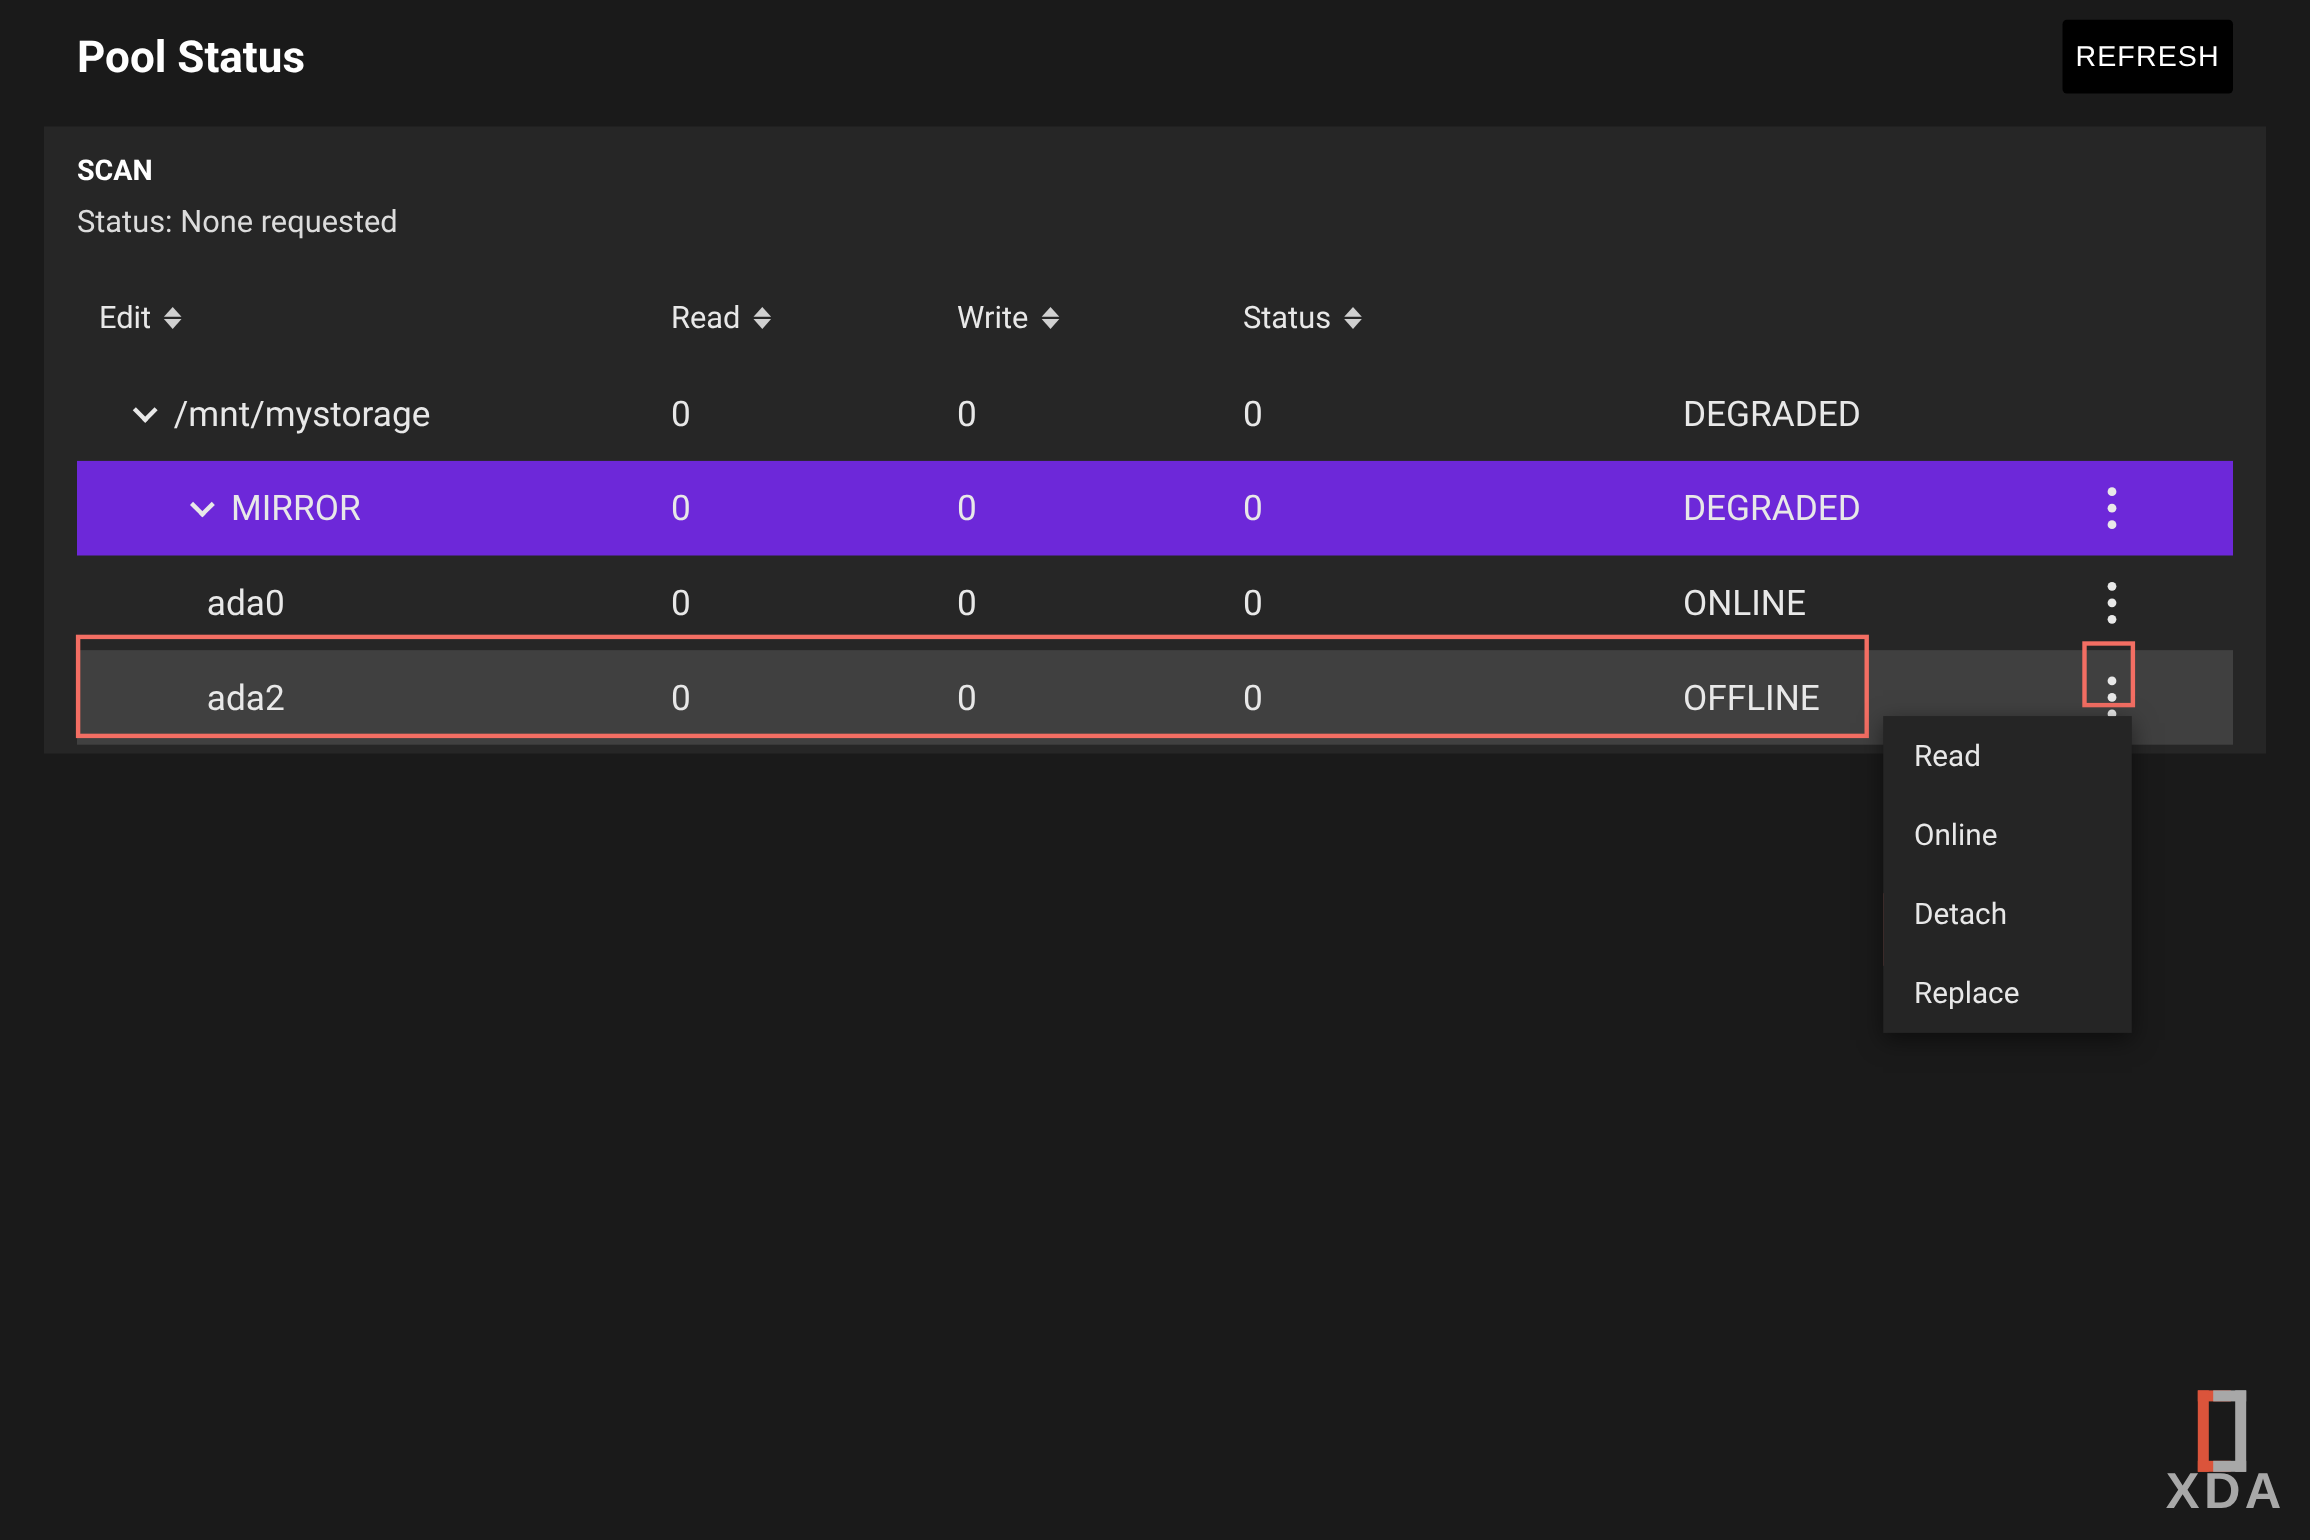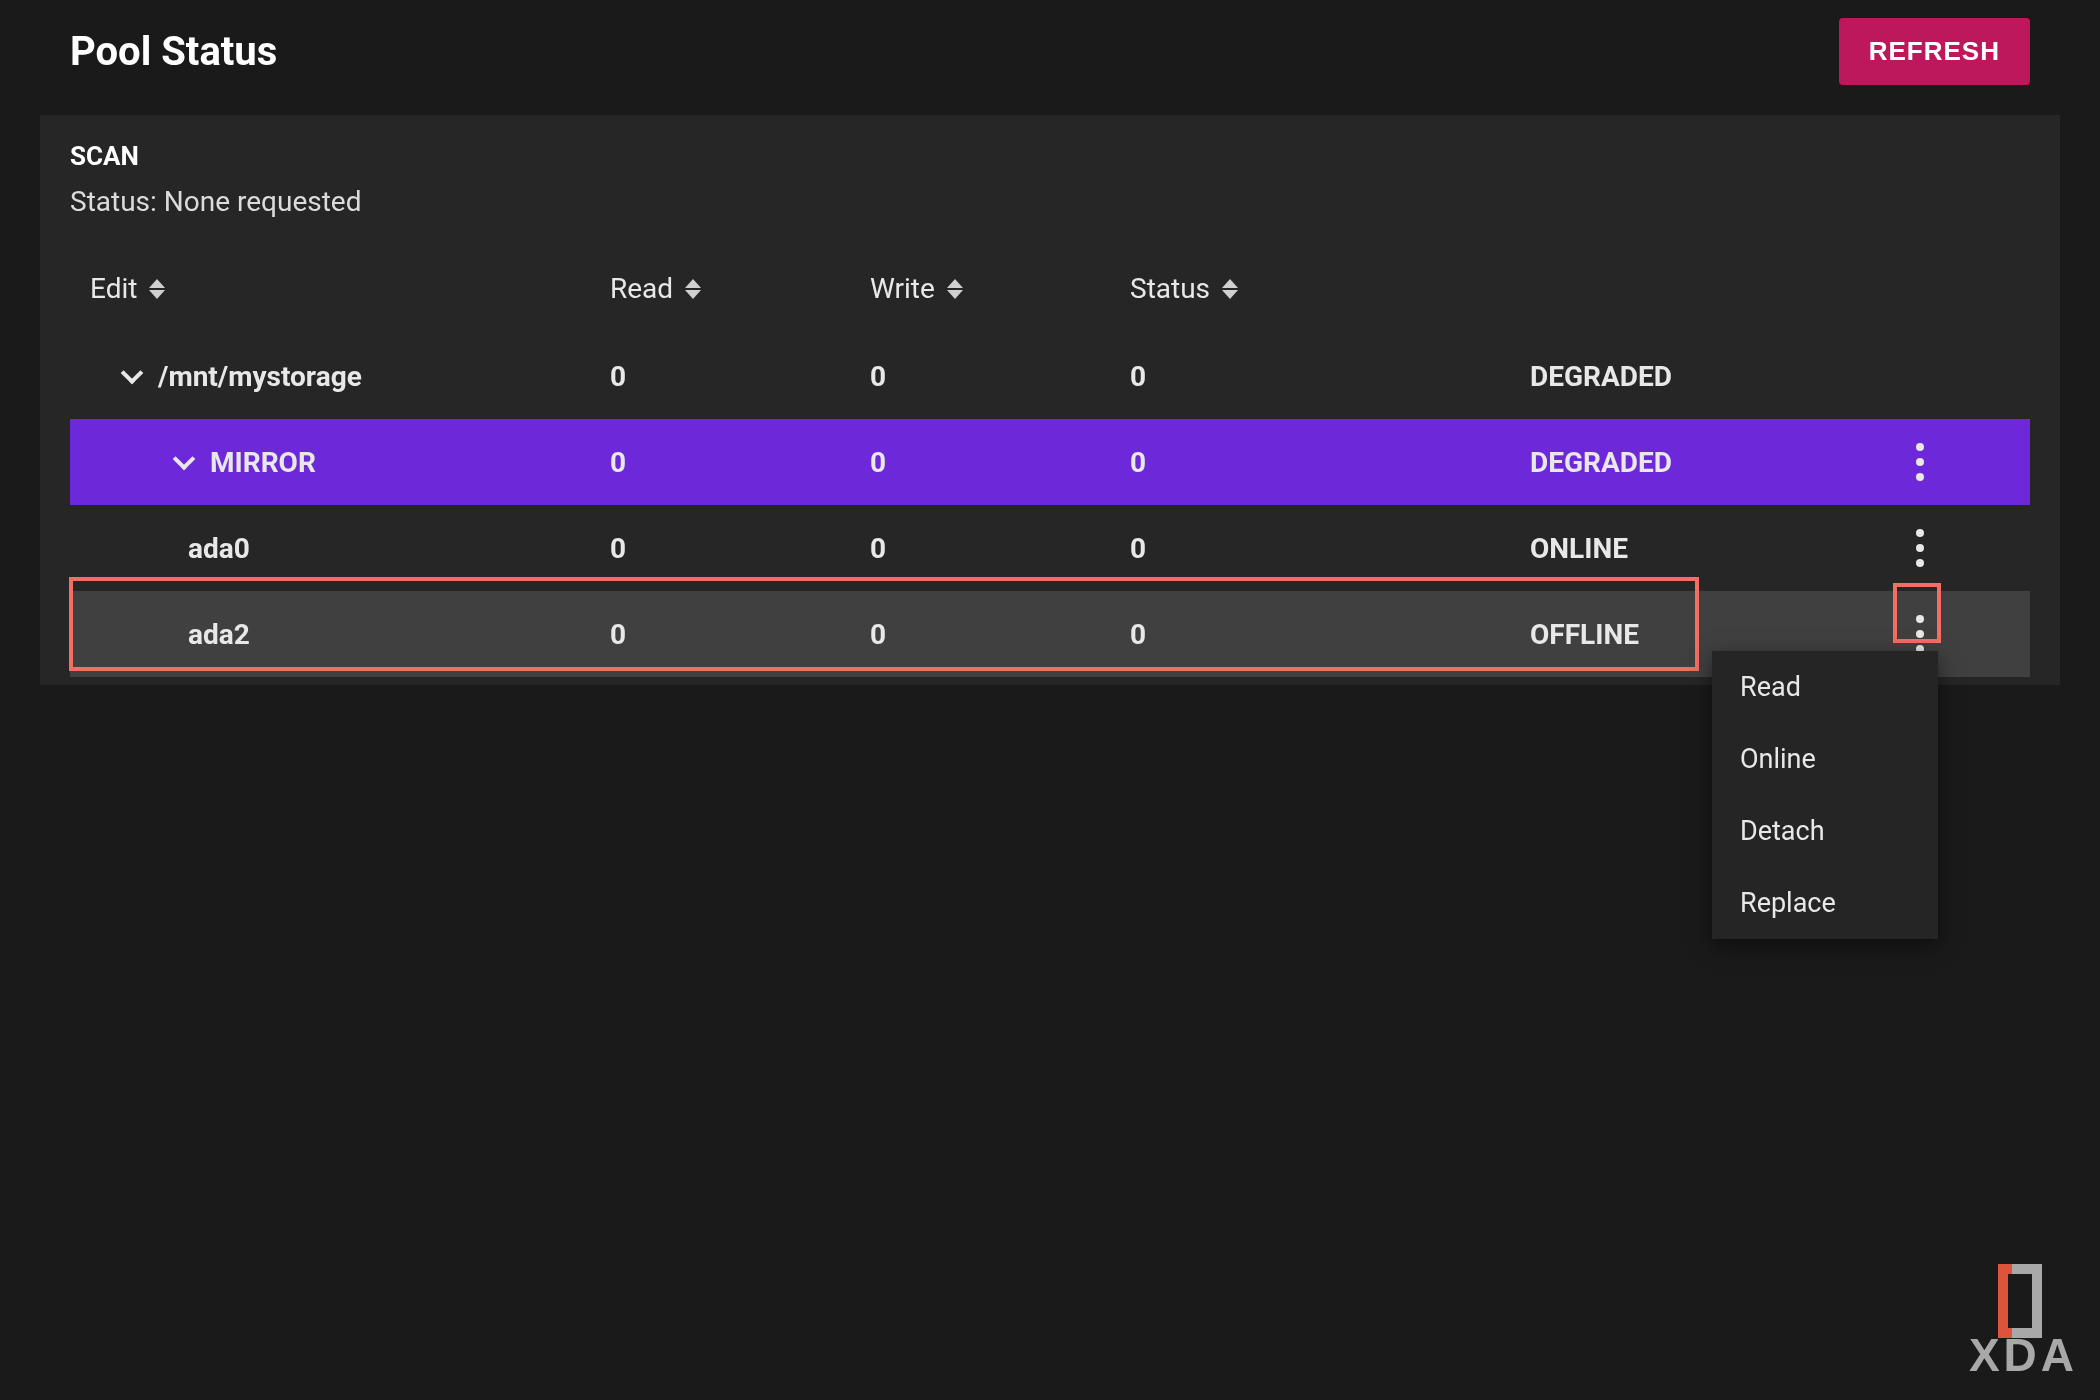--- a/index.html
+++ b/index.html
@@ -23,26 +23,26 @@
     align-items: center;
     justify-content: space-between;
     padding: 10px 30px 30px 30px;
   }
   .panel-title {
     font-size: 40px;
     font-weight: 700;
     color: #ffffff;
   }
   .refresh-btn {
-    background: #be185d;
+    background: #000000;
     color: #ffffff;
     border: none;
-    padding: 18px 30px;
+    padding: 18px 12px;
     font-size: 26px;
-    font-weight: 700;
+    font-weight: 400;
     letter-spacing: 1px;
     border-radius: 4px;
     cursor: pointer;
   }
 
   .scan-block {
     background: #262626;
     padding: 26px 30px 8px 30px;
   }
   .scan-heading {
@@ -89,22 +89,21 @@
   .sort-icon .tri-down {
     width: 0; height: 0;
     border-left: 8px solid transparent;
     border-right: 8px solid transparent;
     border-top: 9px solid #d0d0d0;
   }
   .th.name-col { padding-left: 20px; }
 
   .trow {
     height: 86px;
-    font-size: 28px;
-    font-weight: bold;
+    font-size: 32px;
   }
   .trow.alt { background: #6d28d9; }
   .trow.alt2 { background: #404040; }
 
   .cell { color: #e8e8e8; }
 
   .name-cell { display: flex; align-items: center; padding-left: 20px; }
   .name-cell.indent-1 { padding-left: 54px; }
   .name-cell.indent-2 { padding-left: 106px; }
   .name-cell.indent-3 { padding-left: 118px; }

